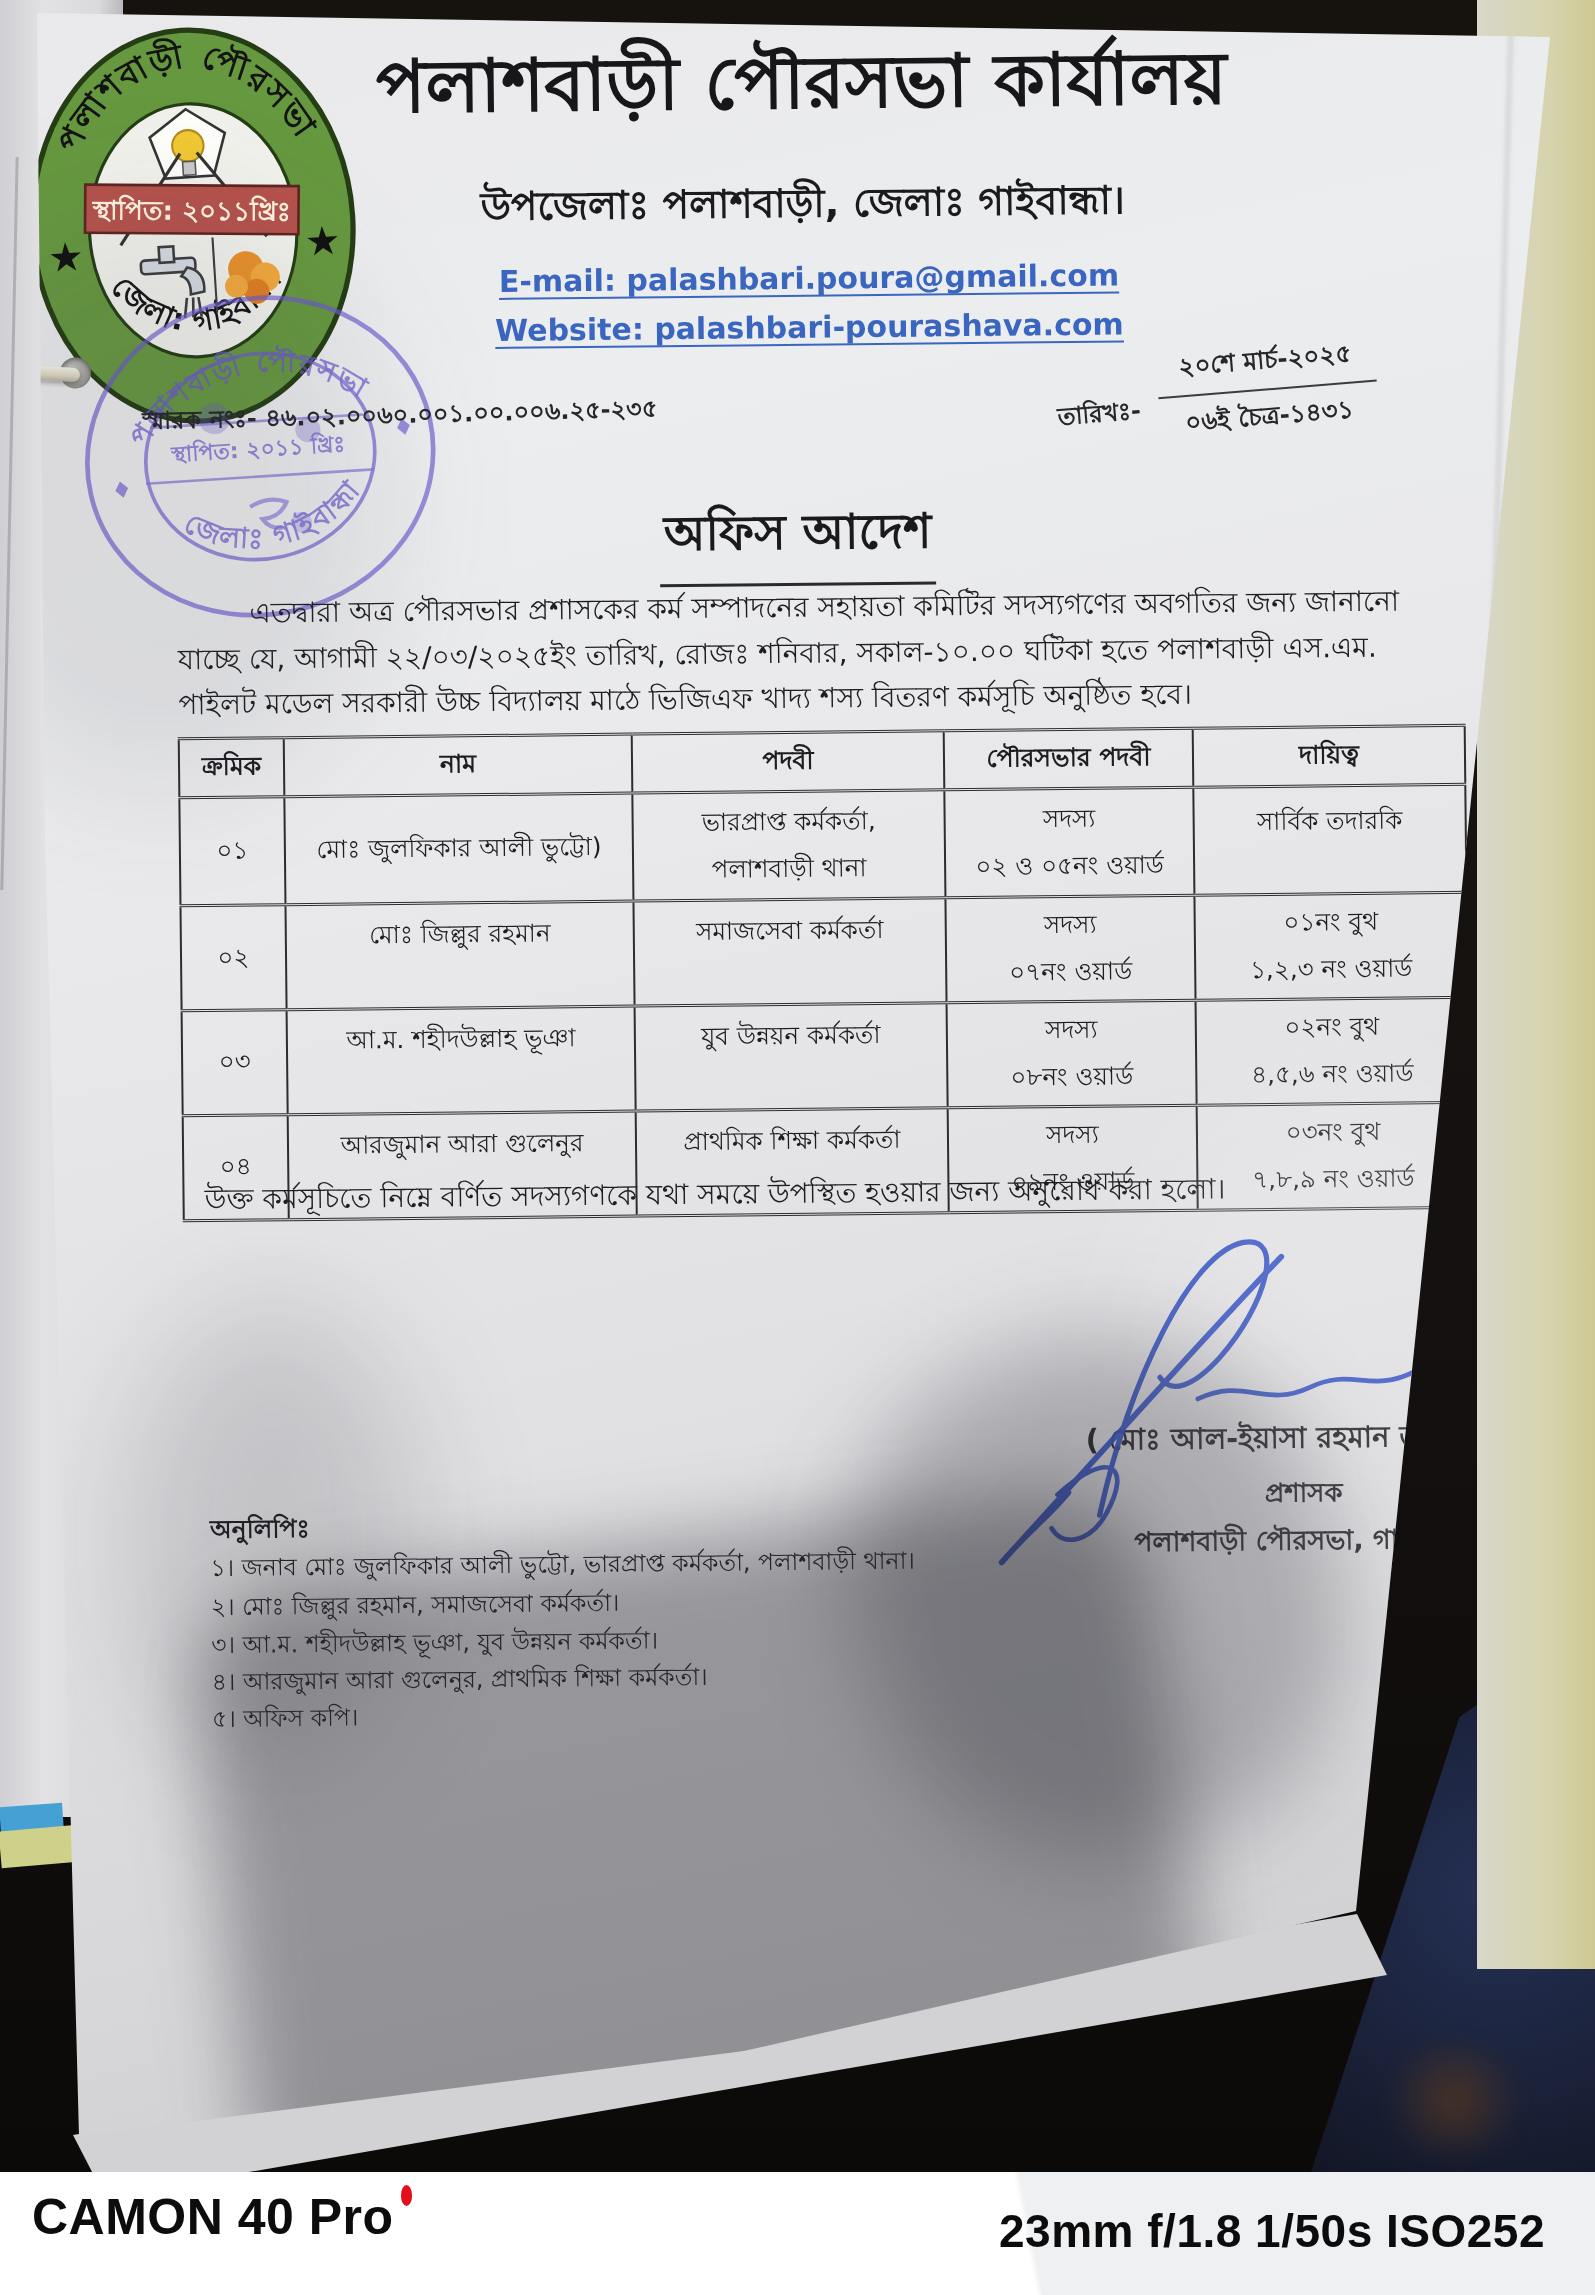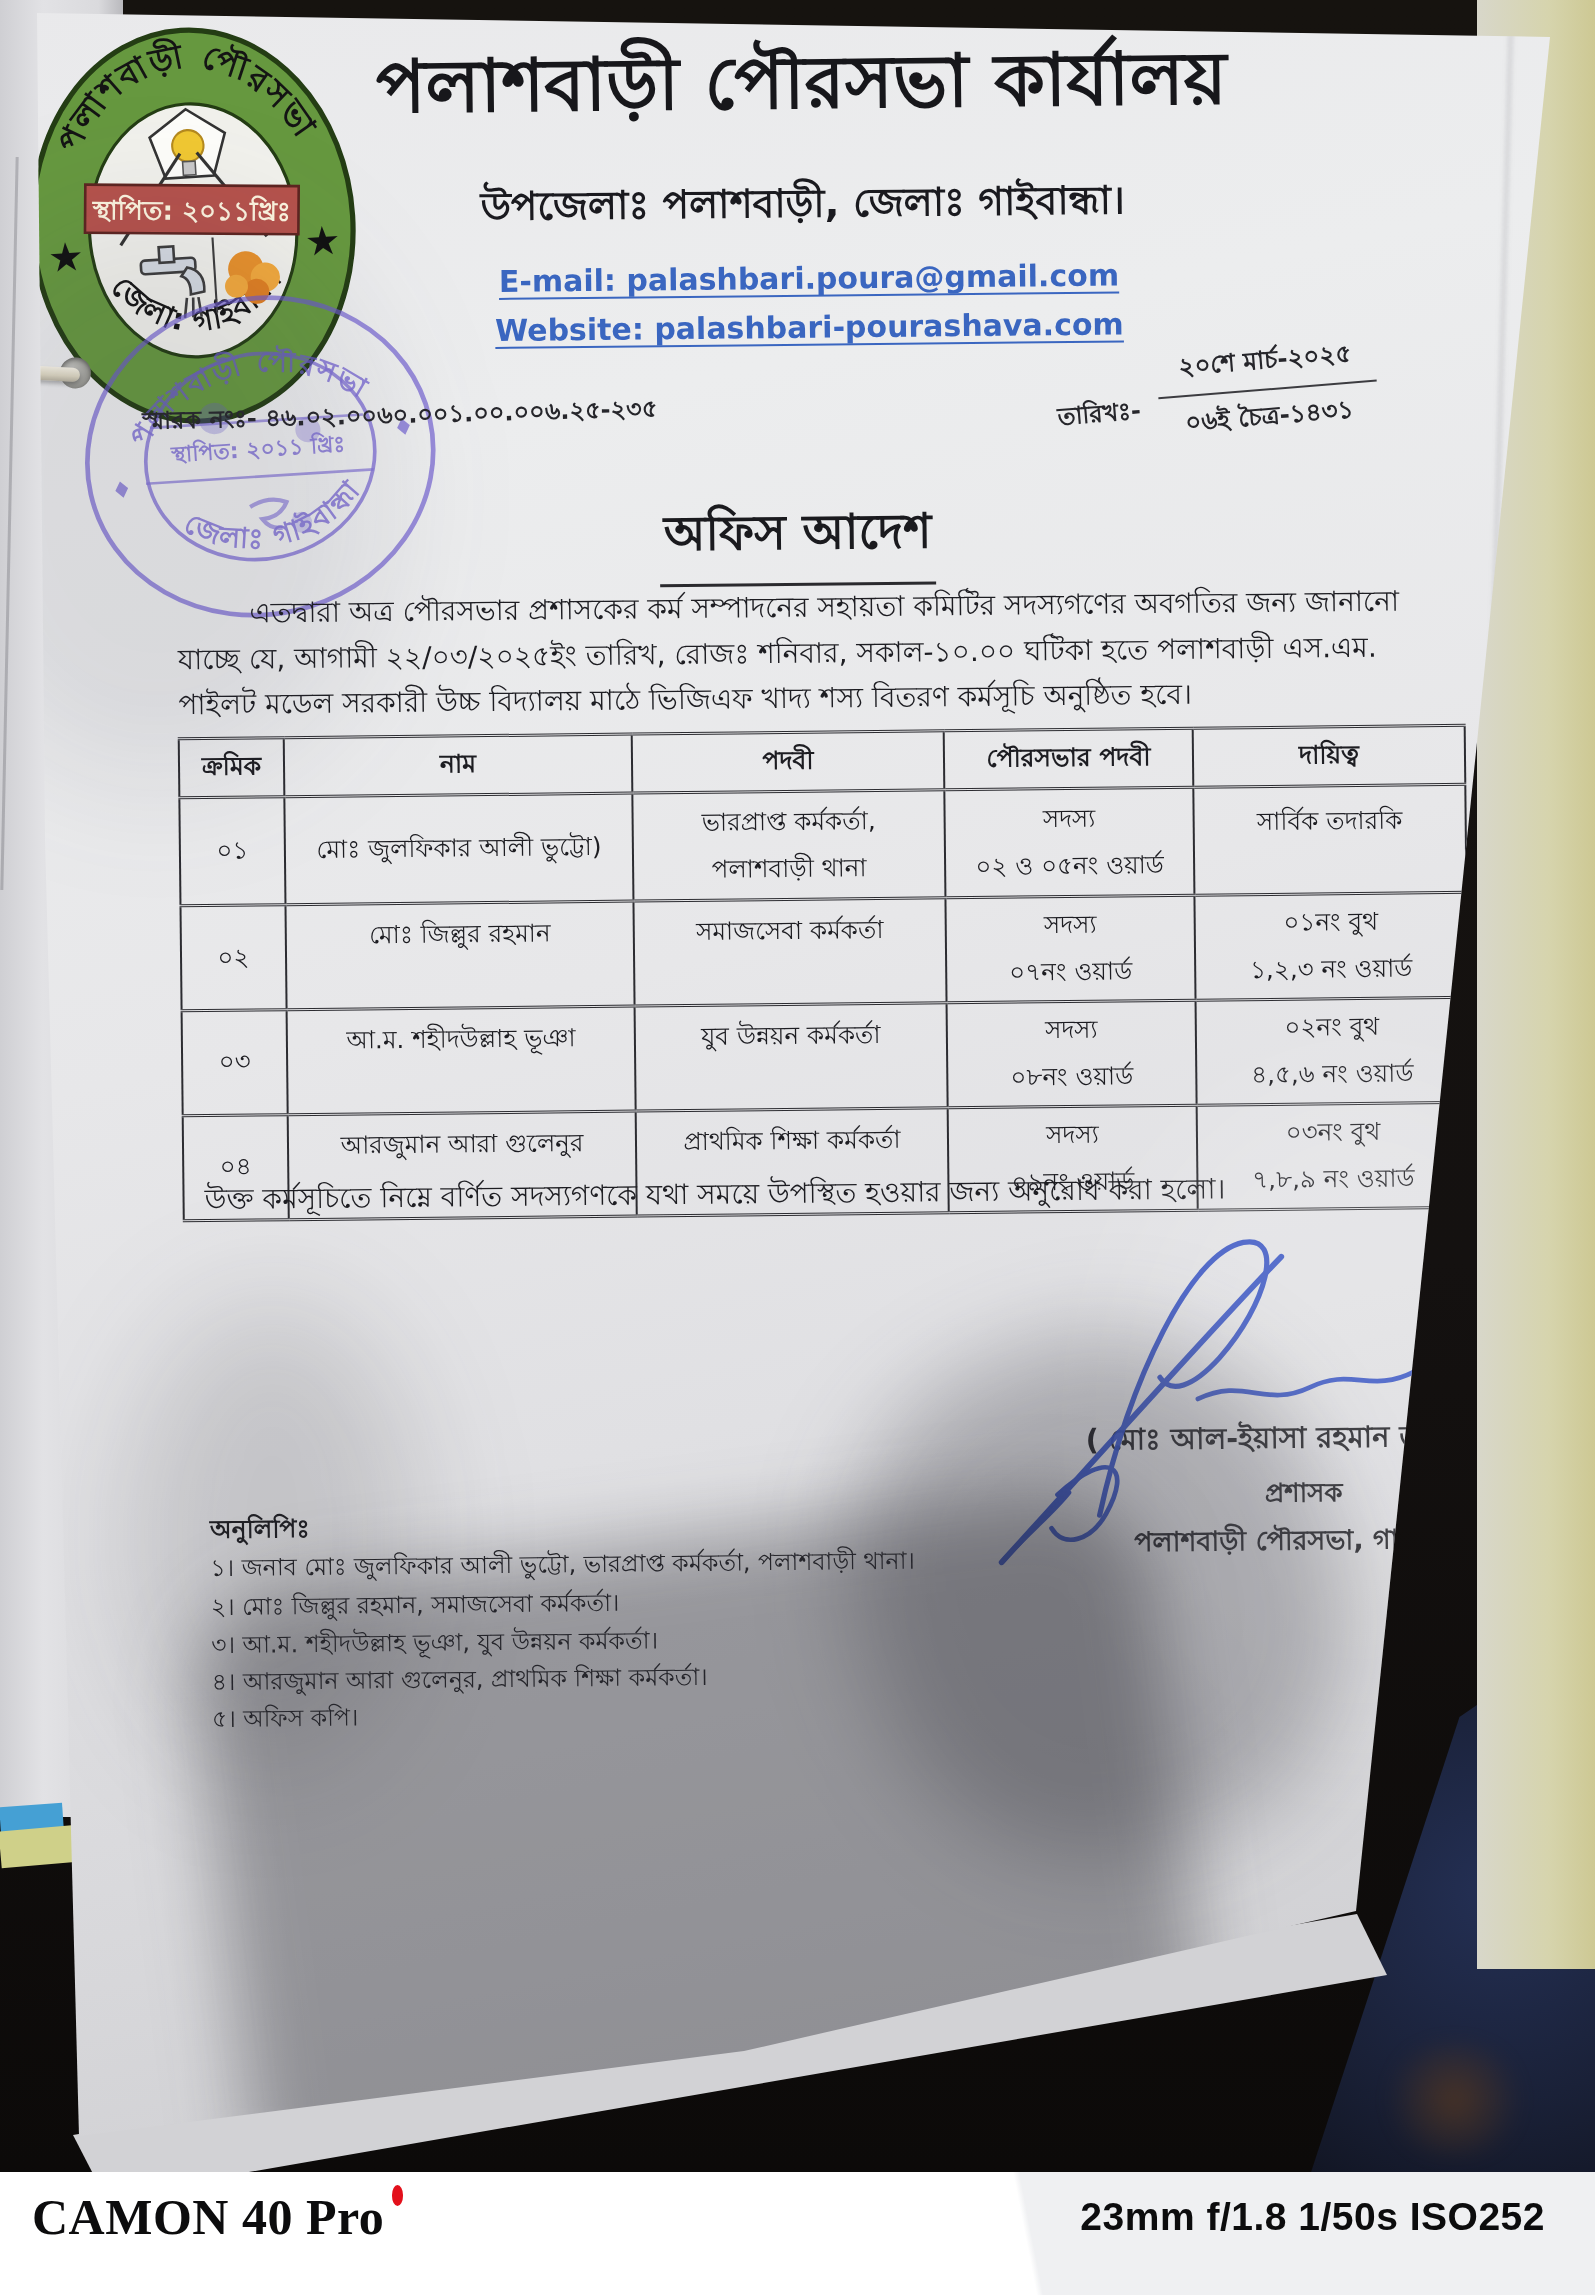--- a/index.html
+++ b/index.html
@@ -76,26 +76,26 @@
   .shadow-a{left:220px;top:1539px;width:963px;height:649px;border-radius:105px;background:rgba(45,45,53,.40);
     filter:blur(37px);transform:rotate(-7deg);}
   .shadow-b{left:859px;top:1340px;width:482px;height:513px;border-radius:45%;background:rgba(48,48,56,.30);
     filter:blur(47px);transform:rotate(-20deg);}
   .shadow-c{left:126px;top:1299px;width:293px;height:471px;border-radius:50%;background:rgba(50,50,58,.16);filter:blur(58px);}
   .shadow-tl{left:-79px;top:209px;width:471px;height:576px;border-radius:50%;background:rgba(60,60,78,.10);filter:blur(63px);}
   .light-spot{left:1110px;top:1073px;width:497px;height:681px;border-radius:50%;background:rgba(255,255,255,.16);filter:blur(58px);}
   
   .wm-bar{position:absolute;left:0;bottom:0;width:1596px;height:123px;
     background:linear-gradient(79deg,#ffffff 0%,#ffffff 64%,#eff0f2 64.4%,#eff0f2 100%);z-index:60;}
-  .wm-left{position:absolute;left:32px;top:15.7px;font-family:Liberation Serif, serif;
+  .wm-left{position:absolute;left:32px;top:15.7px;font-family:Liberation Sans, sans-serif;
     font-size:50px;font-weight:700;color:#0c0c0d;letter-spacing:0.5px;font-stretch:condensed;}
   .red-dot{display:inline-block;width:11.5px;height:21px;border-radius:50%;background:#e3101b;
     vertical-align:top;margin-left:7.3px;margin-top:-3.1px;}
-  .wm-right{position:absolute;right:51px;top:23px;font-family:"Liberation Sans",sans-serif;
-    font-size:39px;font-weight:700;color:#0c0c0d;letter-spacing:0.5px;}
+  .wm-right{position:absolute;right:51px;top:32px;font-family:"Liberation Sans",sans-serif;
+    font-size:46px;font-weight:700;color:#0c0c0d;letter-spacing:0.5px;}
   svg text{font-family:"DejaVu Sans",sans-serif;}
 </style>
 </head>
 <body>
 
 <div class="photo">
 
   <div class="desk-navy"></div>
   <div class="desk-blob"></div>
   <div class="backing-right"></div>

